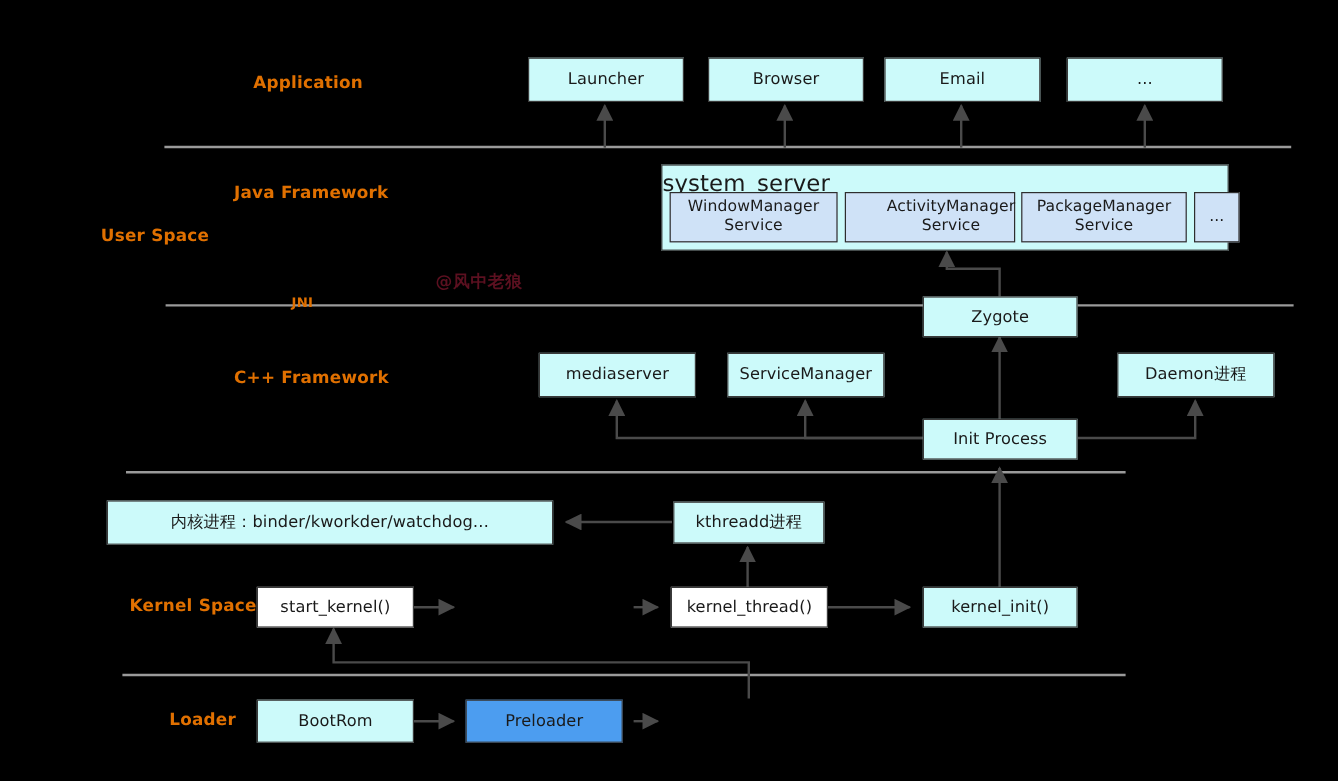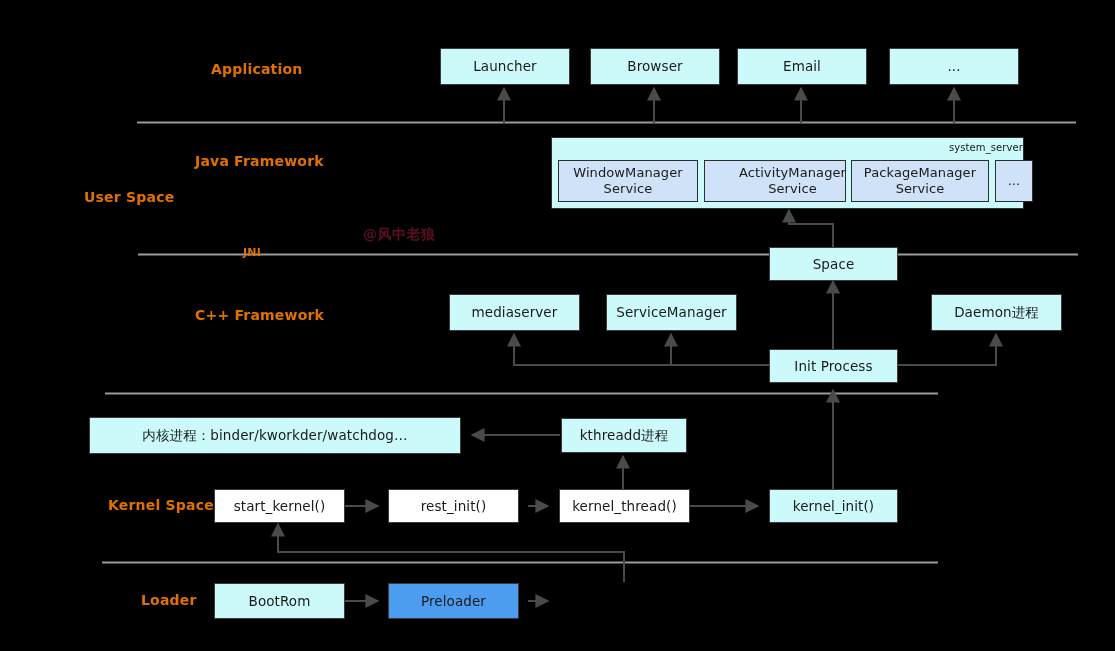--- a/index.html
+++ b/index.html
@@ -15,22 +15,22 @@
     display:flex;align-items:center;justify-content:center;
     text-align:center;font-size:13.5px;line-height:1.25;
     letter-spacing:.1px;
   }
   .node.white{background:#ffffff;}
   .node.blue{background:#4c9df0;}
   .node.inner{background:#cfe2f7;border:1.5px solid #2e2e2e;font-size:13px;}
   .node.container{background:#ccfafa;border:1.5px solid #2e2e2e;
     display:block;}
   .sslabel{
-    position:absolute;left:0;right:0;top:4px;text-align:right;
-    font-size:10px;color:#1a1a1a;
+    position:absolute;left:0;right:0;top:4px;text-align:left;
+    font-size:19px;color:#1a1a1a;
   }
   .lane{
     position:absolute;color:#e07000;font-weight:bold;
     font-size:14px;letter-spacing:.2px;white-space:nowrap;
   }
   .lane.sm{font-size:11px;}
   .wm{
     position:absolute;color:#5c1020;font-size:14px;font-weight:bold;
     white-space:nowrap;letter-spacing:.5px;
   }
@@ -103,31 +103,30 @@
     <div class="sslabel">system_server</div>
     <div class="node inner" style="left:6px;top:22px;width:140px;height:42px;white-space:pre-line;">WindowManager
 Service</div>
     <div class="node inner" style="left:152px;top:22px;width:142px;height:42px;white-space:pre-line;padding-left:35px;">ActivityManager
 Service</div>
     <div class="node inner" style="left:299px;top:22px;width:138px;height:42px;white-space:pre-line;">PackageManager
 Service</div>
     <div class="node inner" style="left:443px;top:22px;width:38px;height:42px;">...</div>
   </div>
 
-  <div class="node" style="left:769px;top:247px;width:129px;height:34px;">Space</div>
+  <div class="node" style="left:769px;top:247px;width:129px;height:34px;">Zygote</div>
 
   <div class="node" style="left:449px;top:294px;width:131px;height:37px;">mediaserver</div>
   <div class="node" style="left:606px;top:294px;width:131px;height:37px;">ServiceManager</div>
   <div class="node" style="left:931px;top:294px;width:131px;height:37px;">Daemon进程</div>
   <div class="node" style="left:769px;top:349px;width:129px;height:34px;">Init Process</div>
 
   <div class="node" style="left:561px;top:418px;width:126px;height:35px;">kthreadd进程</div>
   <div class="node" style="left:89px;top:417px;width:372px;height:37px;">内核进程：binder/kworkder/watchdog…</div>
 
   <div class="node white" style="left:214px;top:489px;width:131px;height:34px;">start_kernel()</div>
-  <div class="node white" style="left:388px;top:489px;width:131px;height:34px;">rest_init()</div>
   <div class="node white" style="left:559px;top:489px;width:131px;height:34px;">kernel_thread()</div>
   <div class="node" style="left:769px;top:489px;width:129px;height:34px;">kernel_init()</div>
 
   <div class="node" style="left:214px;top:583px;width:131px;height:36px;">BootRom</div>
   <div class="node blue" style="left:388px;top:583px;width:131px;height:36px;text-align:right;">Preloader</div>
 
 </div>
 
 </body></html>

